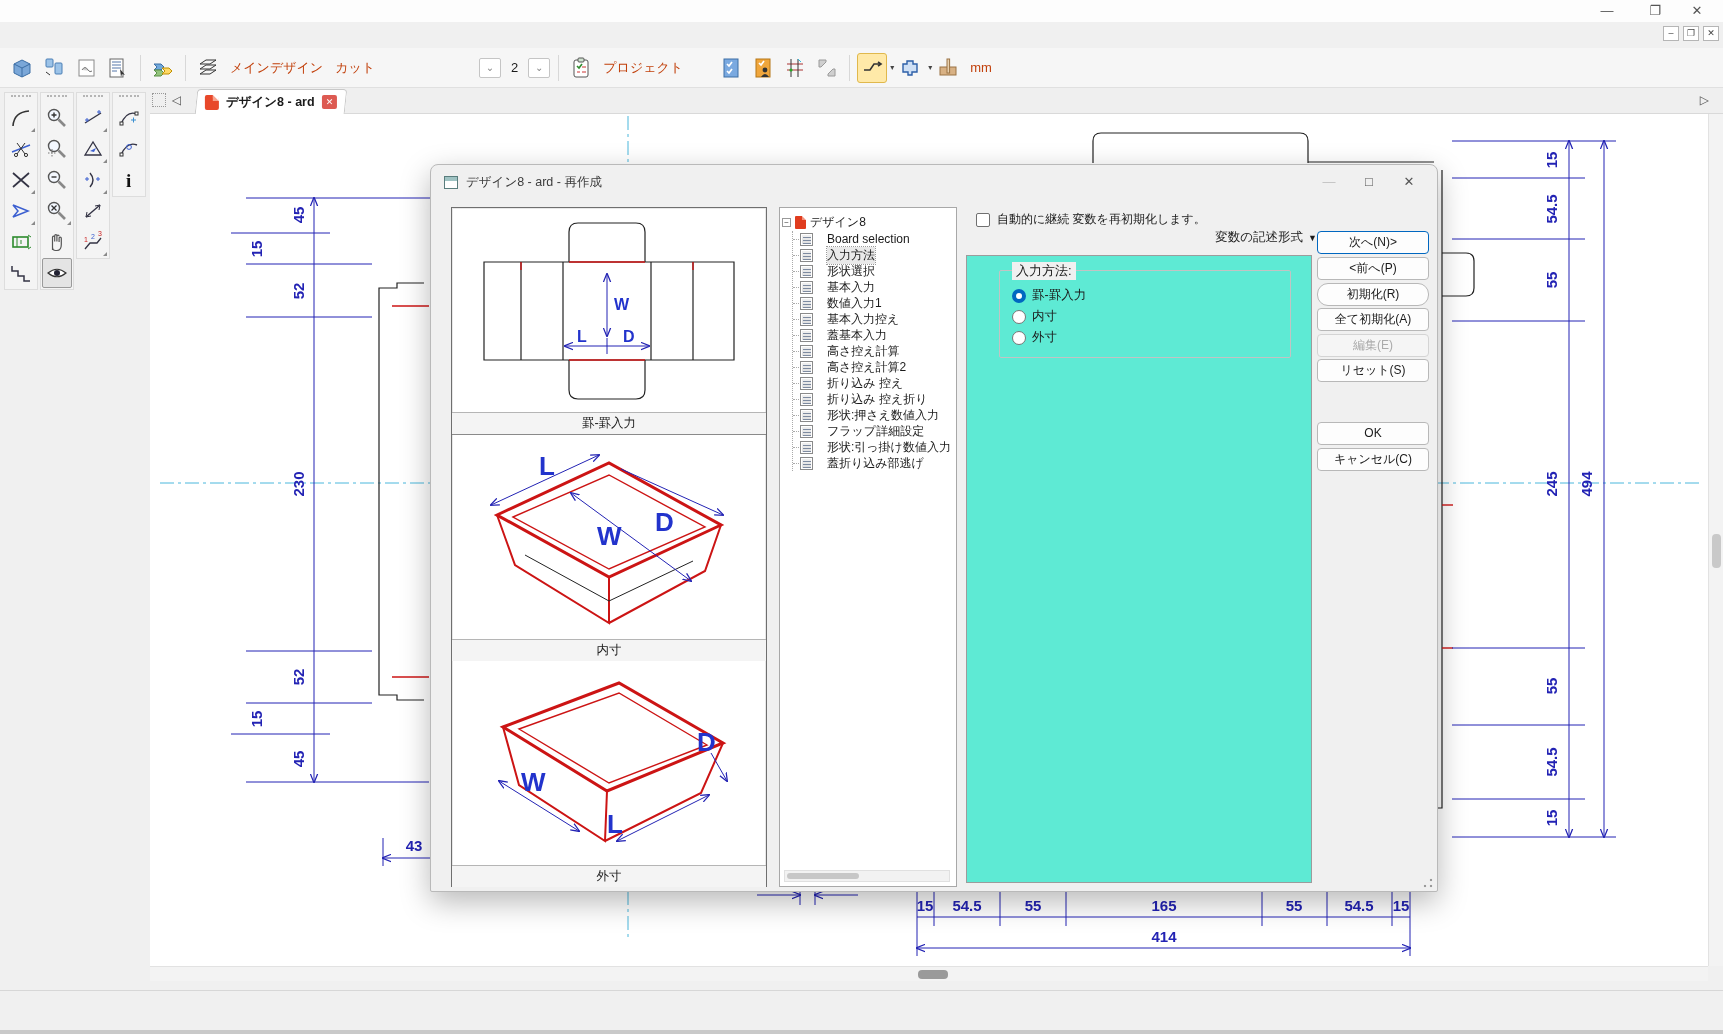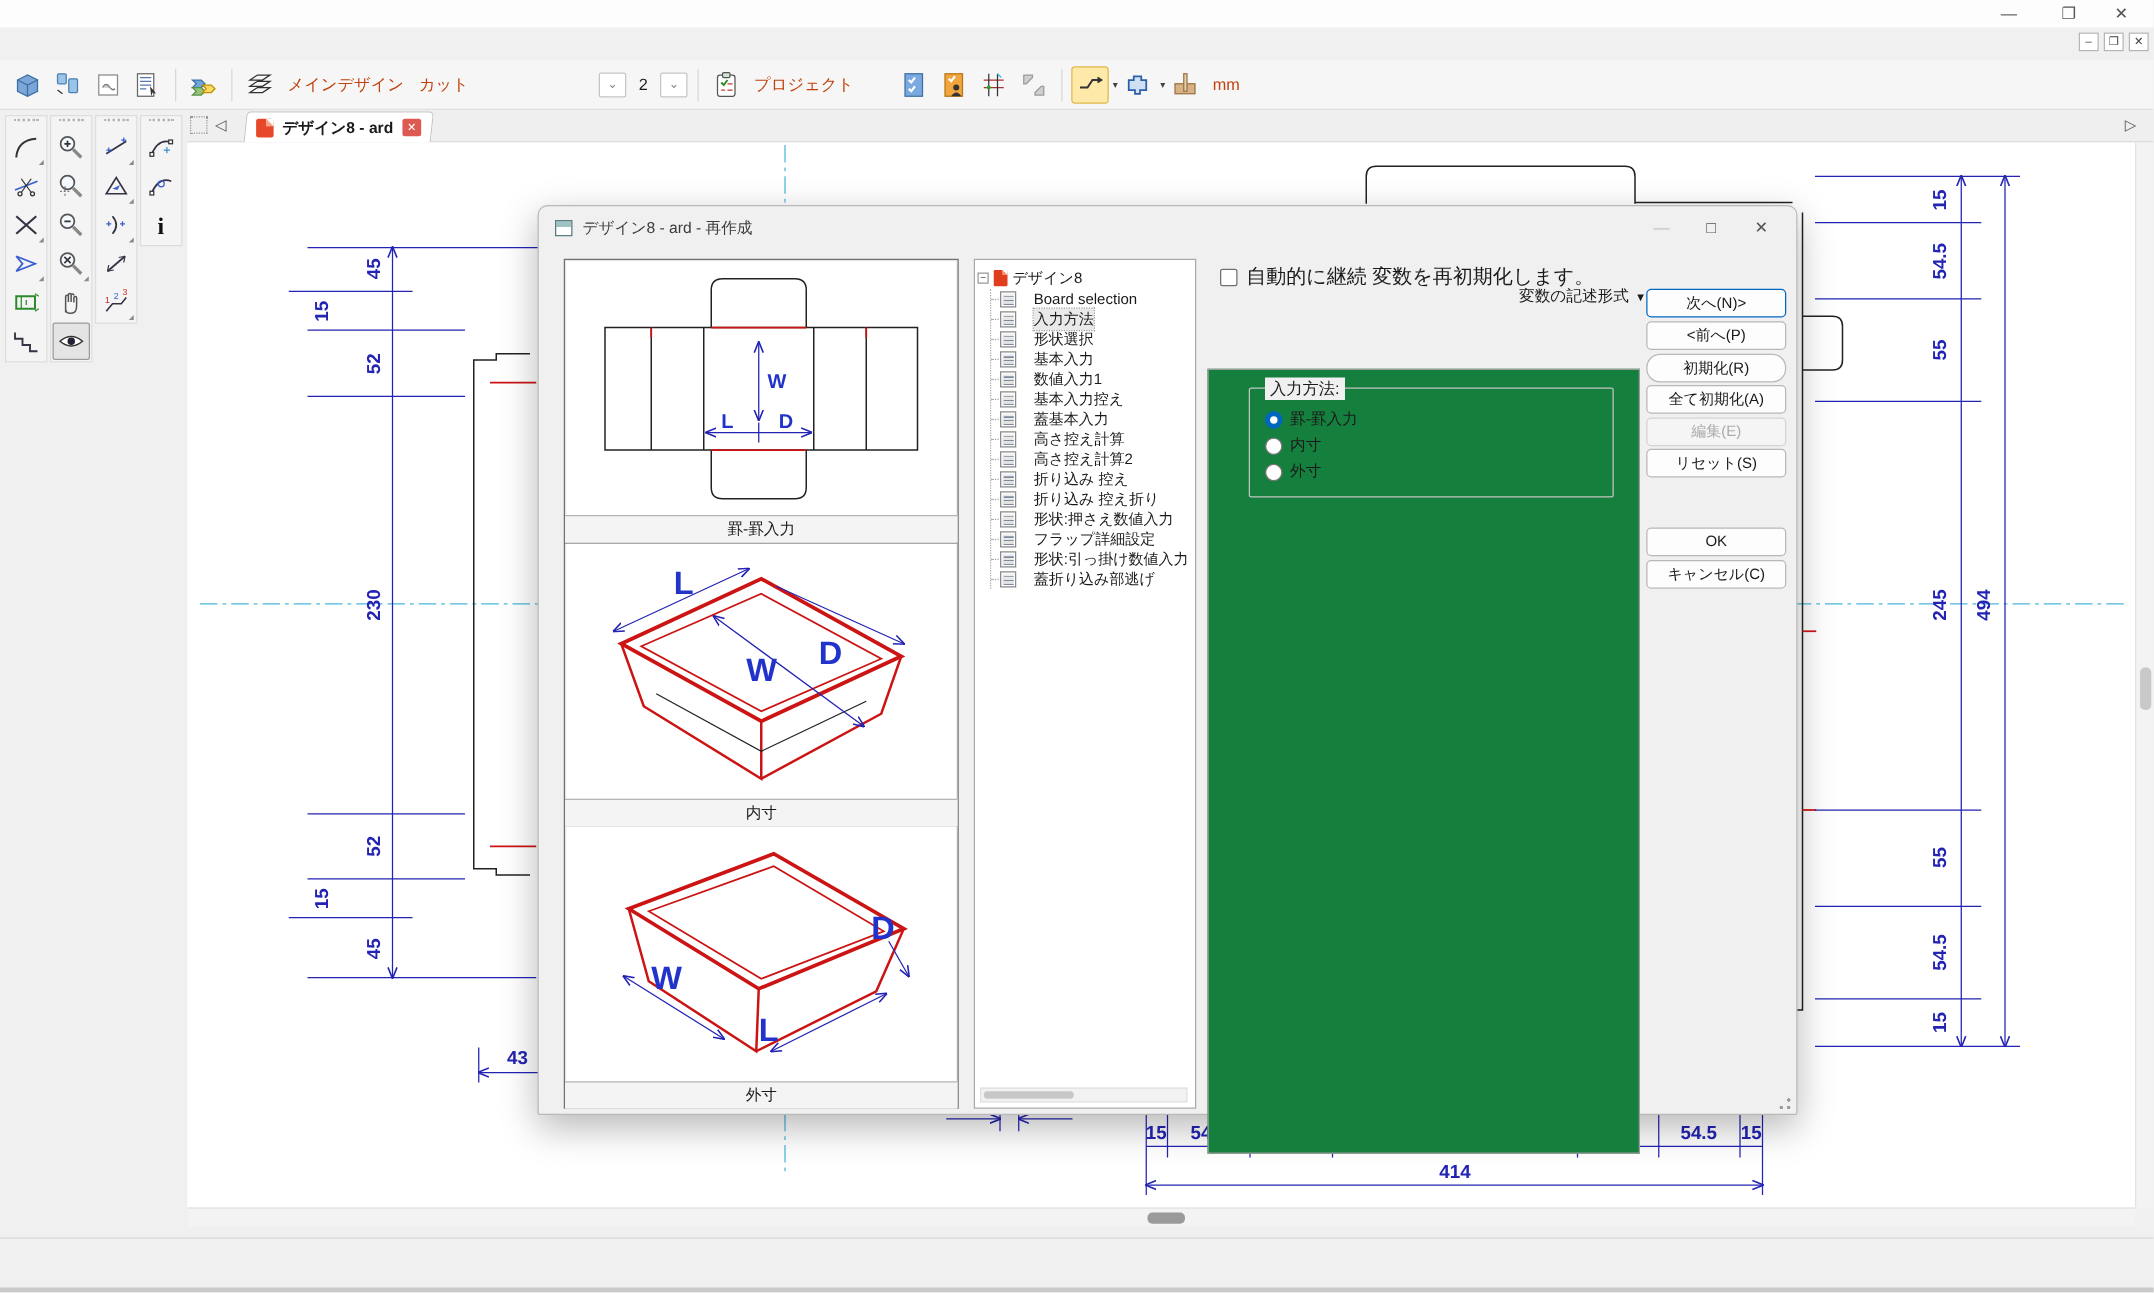--- a/index.html
+++ b/index.html
@@ -91,26 +91,26 @@
   .tree-kids{margin-left:10px;border-left:1px dotted #aaa;}
   .tree-row{display:flex;align-items:center;gap:14px;height:16px;padding-left:7px;white-space:nowrap;position:relative;}
   .tree-row::before{content:'';position:absolute;left:0;top:8px;width:6px;border-top:1px dotted #aaa;}
   .tree-row.selected .tree-label{background:#e9e9e9;outline:1px dotted #9a9a9a;}
   .tree-formicon{flex:0 0 13px;width:13px;height:13px;border:1px solid #8a8a8a;background:linear-gradient(#f2f2f2,#dcdcdc);box-shadow:inset 0 0 0 1px #fff;position:relative;}
   .tree-formicon::after{content:'';position:absolute;left:2px;top:3px;width:8px;height:7px;background:repeating-linear-gradient(#7d8aa0 0 1px,transparent 1px 3px);}
   .tree-label{overflow:hidden;text-overflow:clip;}
   #tree-hscroll{position:absolute;left:4px;bottom:4px;width:166px;height:12px;background:#f2f2f2;border:1px solid #e0e0e0;}
   #tree-hscroll .thumb{position:absolute;left:2px;top:2px;width:72px;height:6px;background:#c7c7c7;border-radius:3px;}
 
-  #chk-row{position:absolute;left:545px;top:46px;display:flex;align-items:center;gap:7px;font-size:16px;}
+  #chk-row{position:absolute;left:545px;top:46px;display:flex;align-items:center;gap:7px;font-size:12px;}
   .checkbox{width:14px;height:14px;border:1px solid #707070;background:#fff;border-radius:2px;}
   #var-format{position:absolute;left:756px;top:64px;width:130px;text-align:right;font-size:12.5px;}
   #var-format .dd{font-size:9px;margin-left:5px;}
 
-  #outer-box{position:absolute;left:535px;top:90px;width:346px;height:628px;border:1px solid #9c9c9c;background:#15803d;margin-top:40px;}
+  #outer-box{position:absolute;left:535px;top:90px;width:346px;height:628px;border:1px solid #9c9c9c;background:#5eead4;}
   .groupbox{position:absolute;left:32px;width:292px;border:1px solid #c3c3c3;border-radius:2px;padding:14px 0 8px 12px;}
   .gb-title{position:absolute;left:12px;top:-9px;background:#f0f0f0;padding:0 4px;font-size:13px;}
   .radio-row{display:flex;align-items:center;gap:6px;height:21px;font-size:12.5px;}
   .radio{width:14px;height:14px;border-radius:50%;border:1px solid #767676;background:#fff;}
   .radio.sel{border:4.5px solid var(--accent);}
 
   #btn-col{position:absolute;left:886px;top:0;width:116px;height:100%;}
   .dlg-btn{position:absolute;left:0;width:112px;height:23px;background:#fdfdfd;border:1px solid #b8b8b8;border-radius:4px;font-size:12px;font-family:inherit;text-align:center;line-height:21px;color:#1a1a1a;}
   .dlg-btn.default{border:1.5px solid var(--accent);}
   .dlg-btn.disabled{color:#ababab;background:#f5f5f5;border-color:#d4d4d4;}

